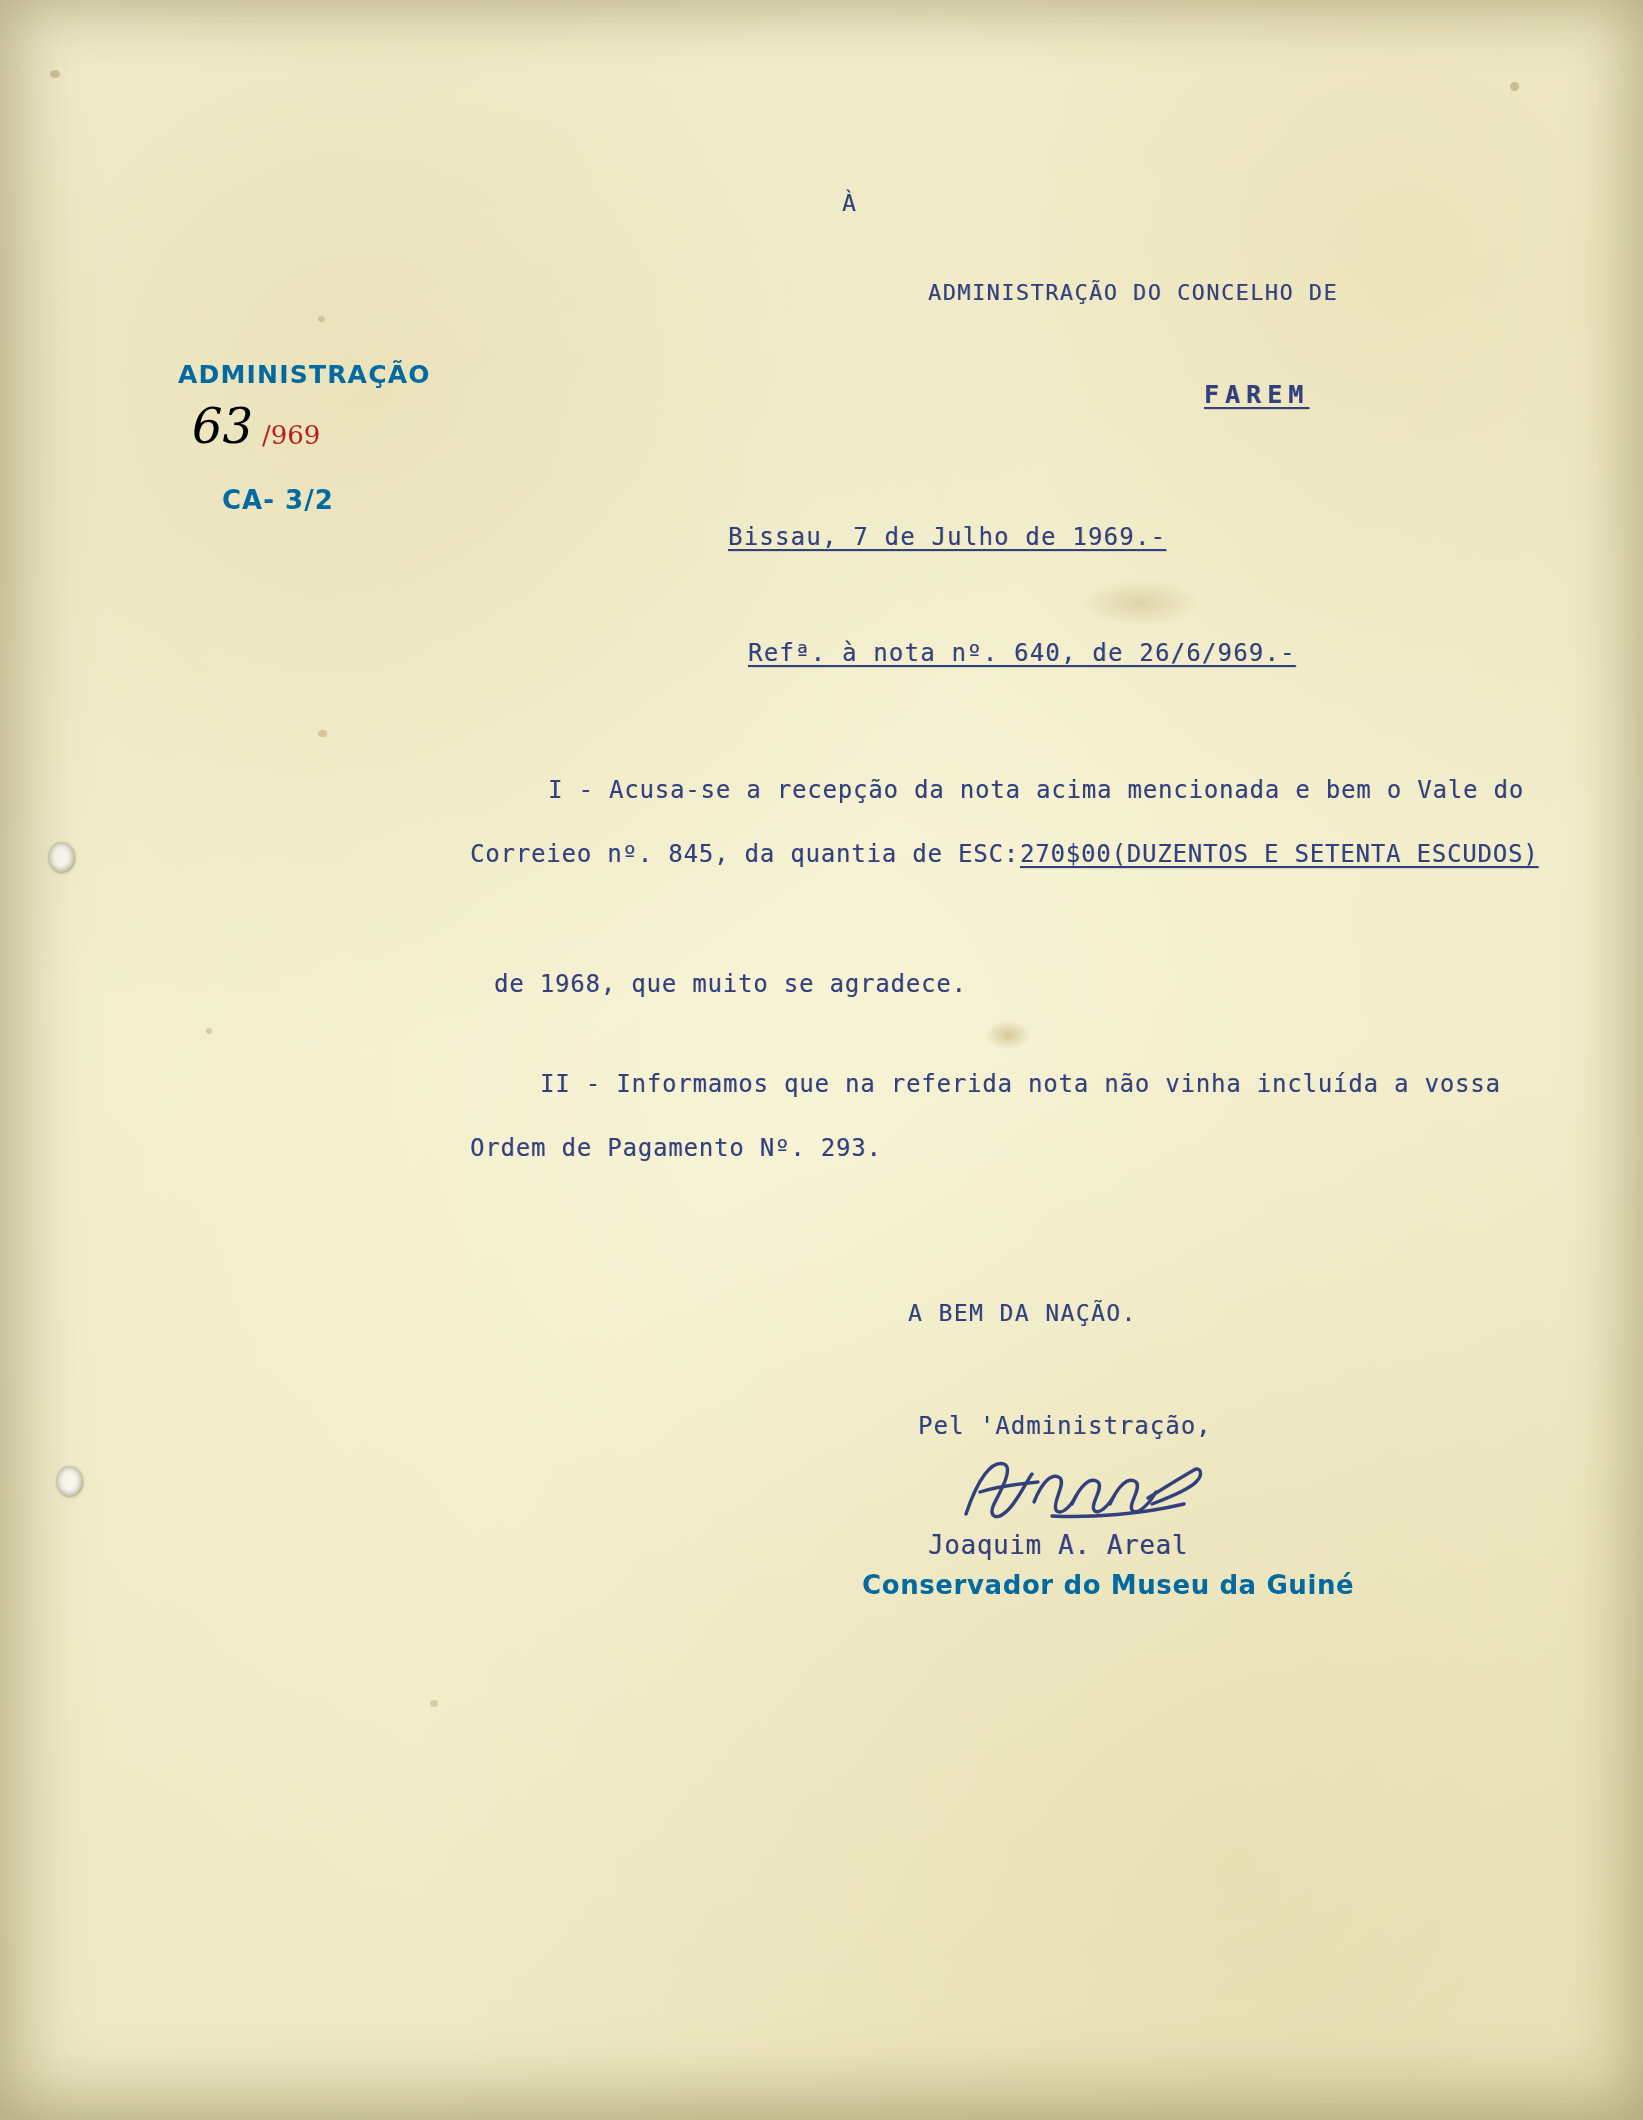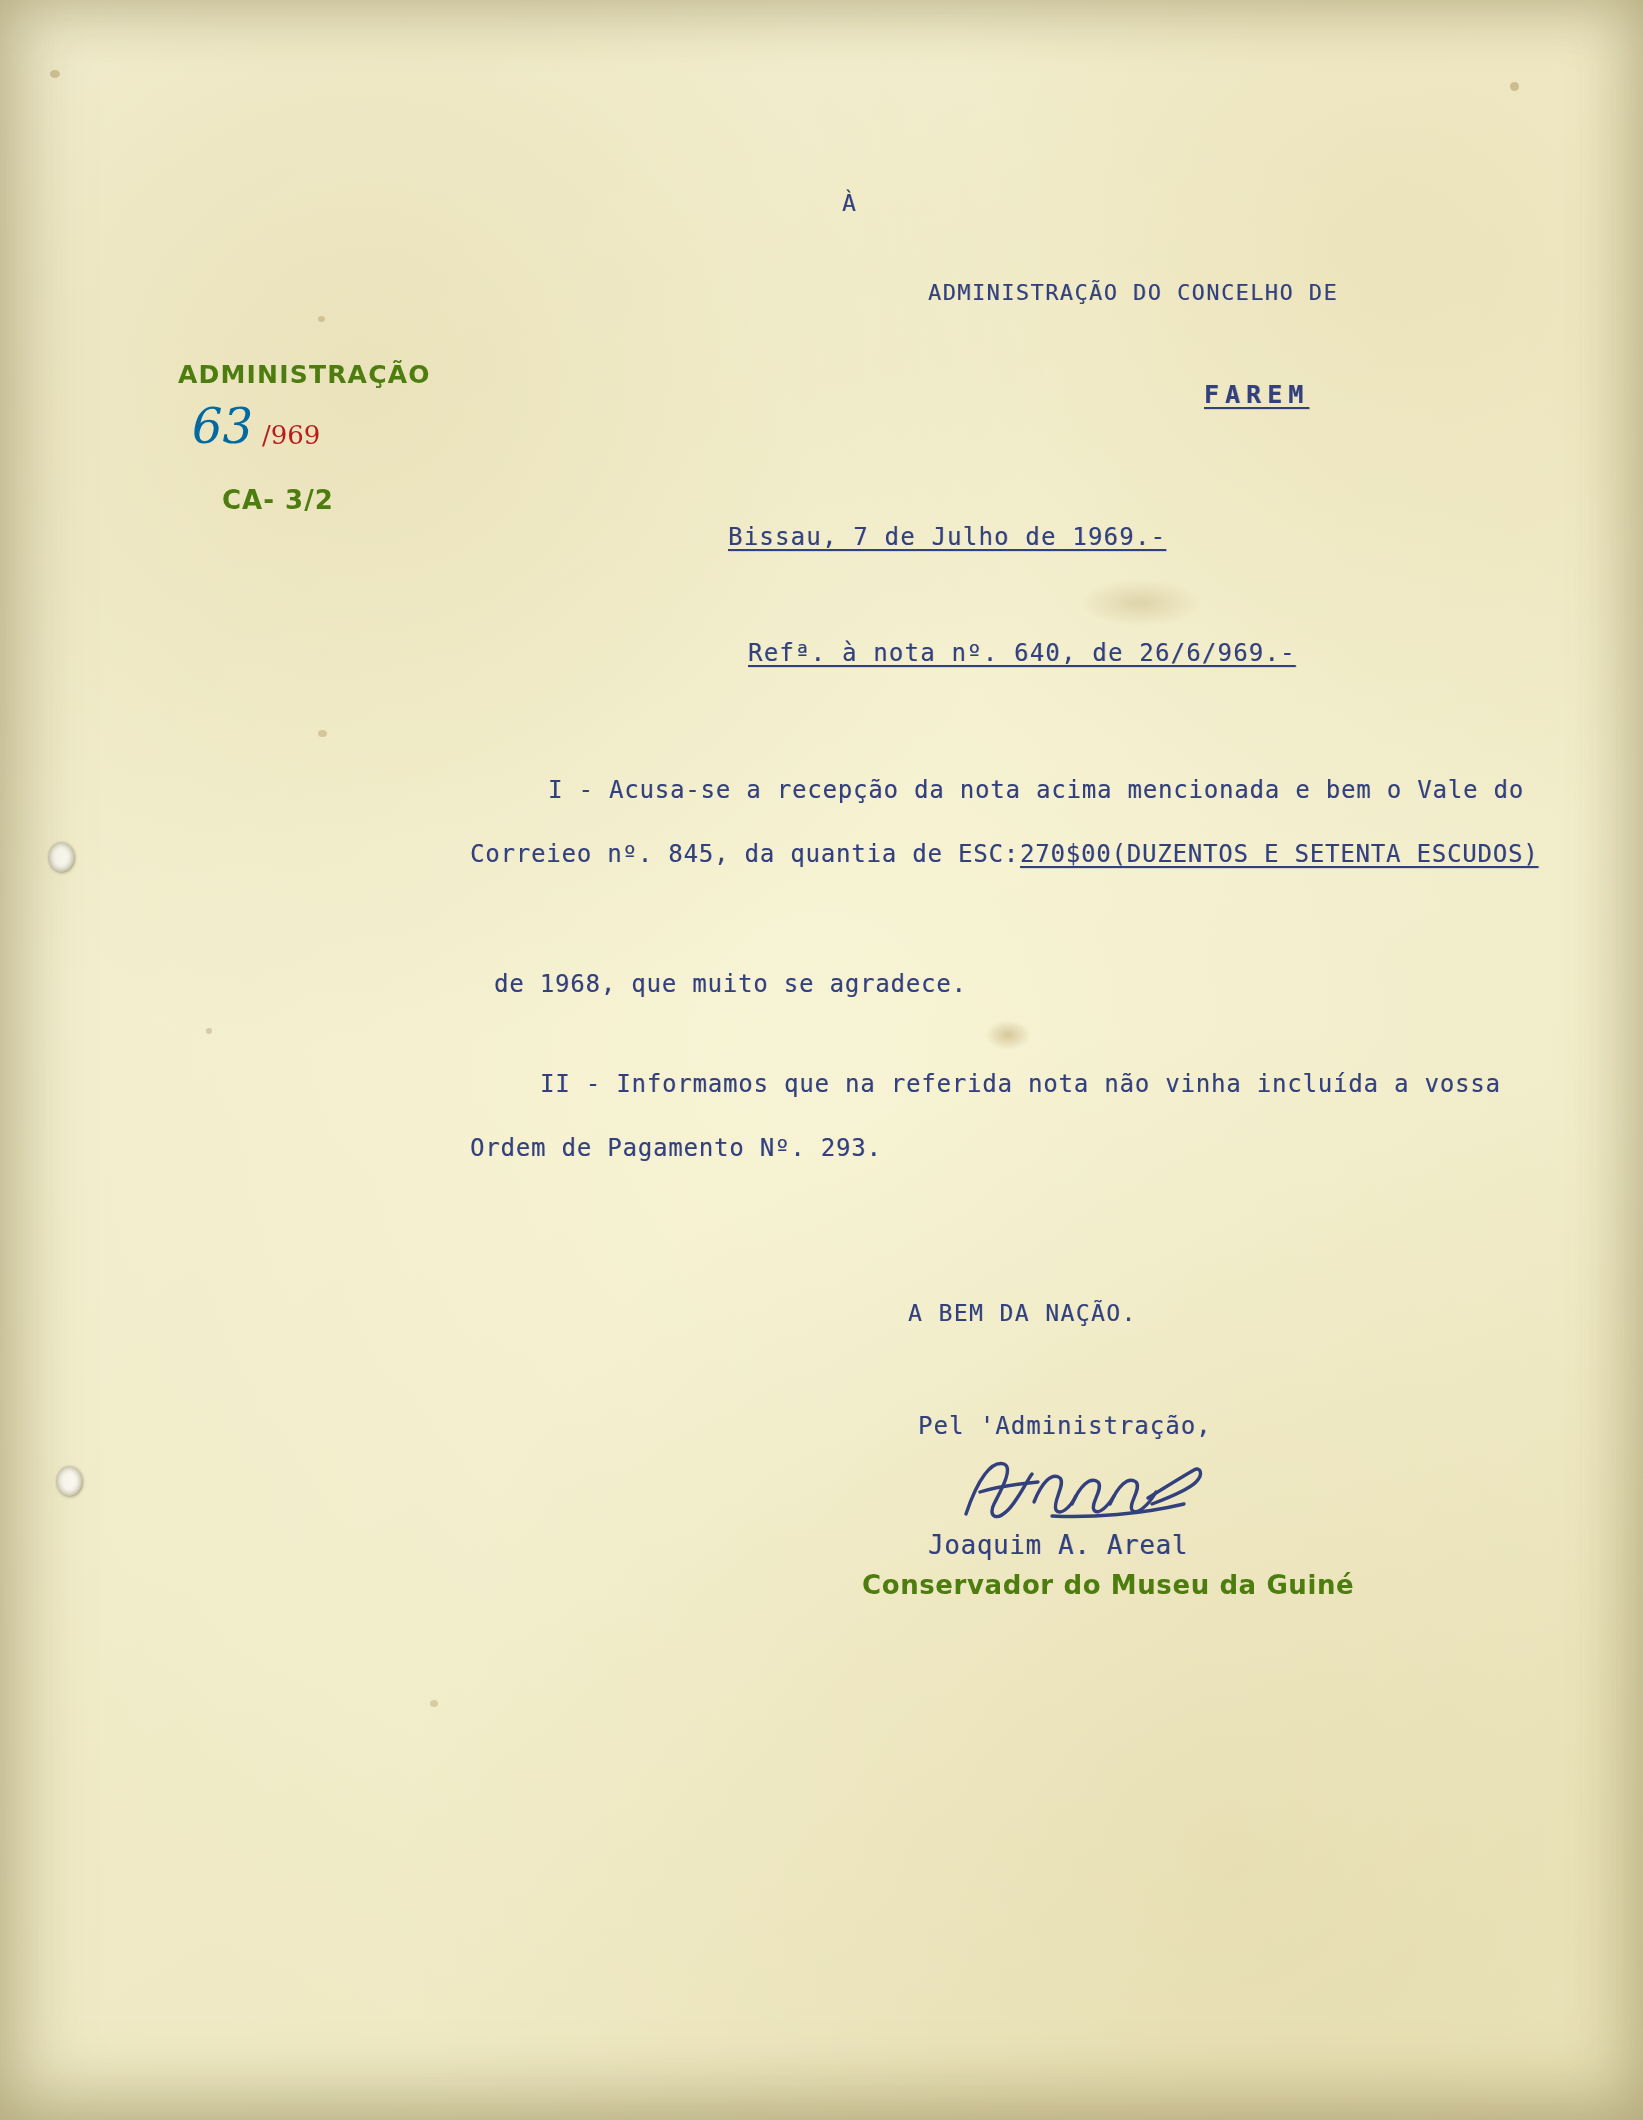--- a/index.html
+++ b/index.html
@@ -57,36 +57,36 @@
     font-family: "DejaVu Sans Mono", monospace;
     letter-spacing: 0.5px;
     white-space: pre;
     text-shadow: 0.6px 0.4px 0 rgba(50,64,126,0.35);
   }
   .u { text-decoration: underline; text-underline-offset: 4px; }
 
   
   .stamp-block {
     position: absolute;
-    color: #4d7c0f;
+    color: #0369a1;
     font-family: "DejaVu Sans", sans-serif;
     white-space: pre;
   }
   #admin-word {
     left: 178px; top: 360px;
     font-size: 25px;
     letter-spacing: 1.2px;
     font-weight: 600;
   }
   #hand-63 {
     left: 192px; top: 398px;
     font-size: 48px;
     font-family: "DejaVu Serif", serif;
     font-style: italic;
-    color: #0369a1;
+    color: #000000;
   }
   #year-969 {
     left: 262px; top: 420px;
     font-size: 26px;
     font-family: "DejaVu Serif", serif;
     color: #b91c1c;
   }
   #ca-ref {
     left: 222px; top: 485px;
     font-size: 26px;

